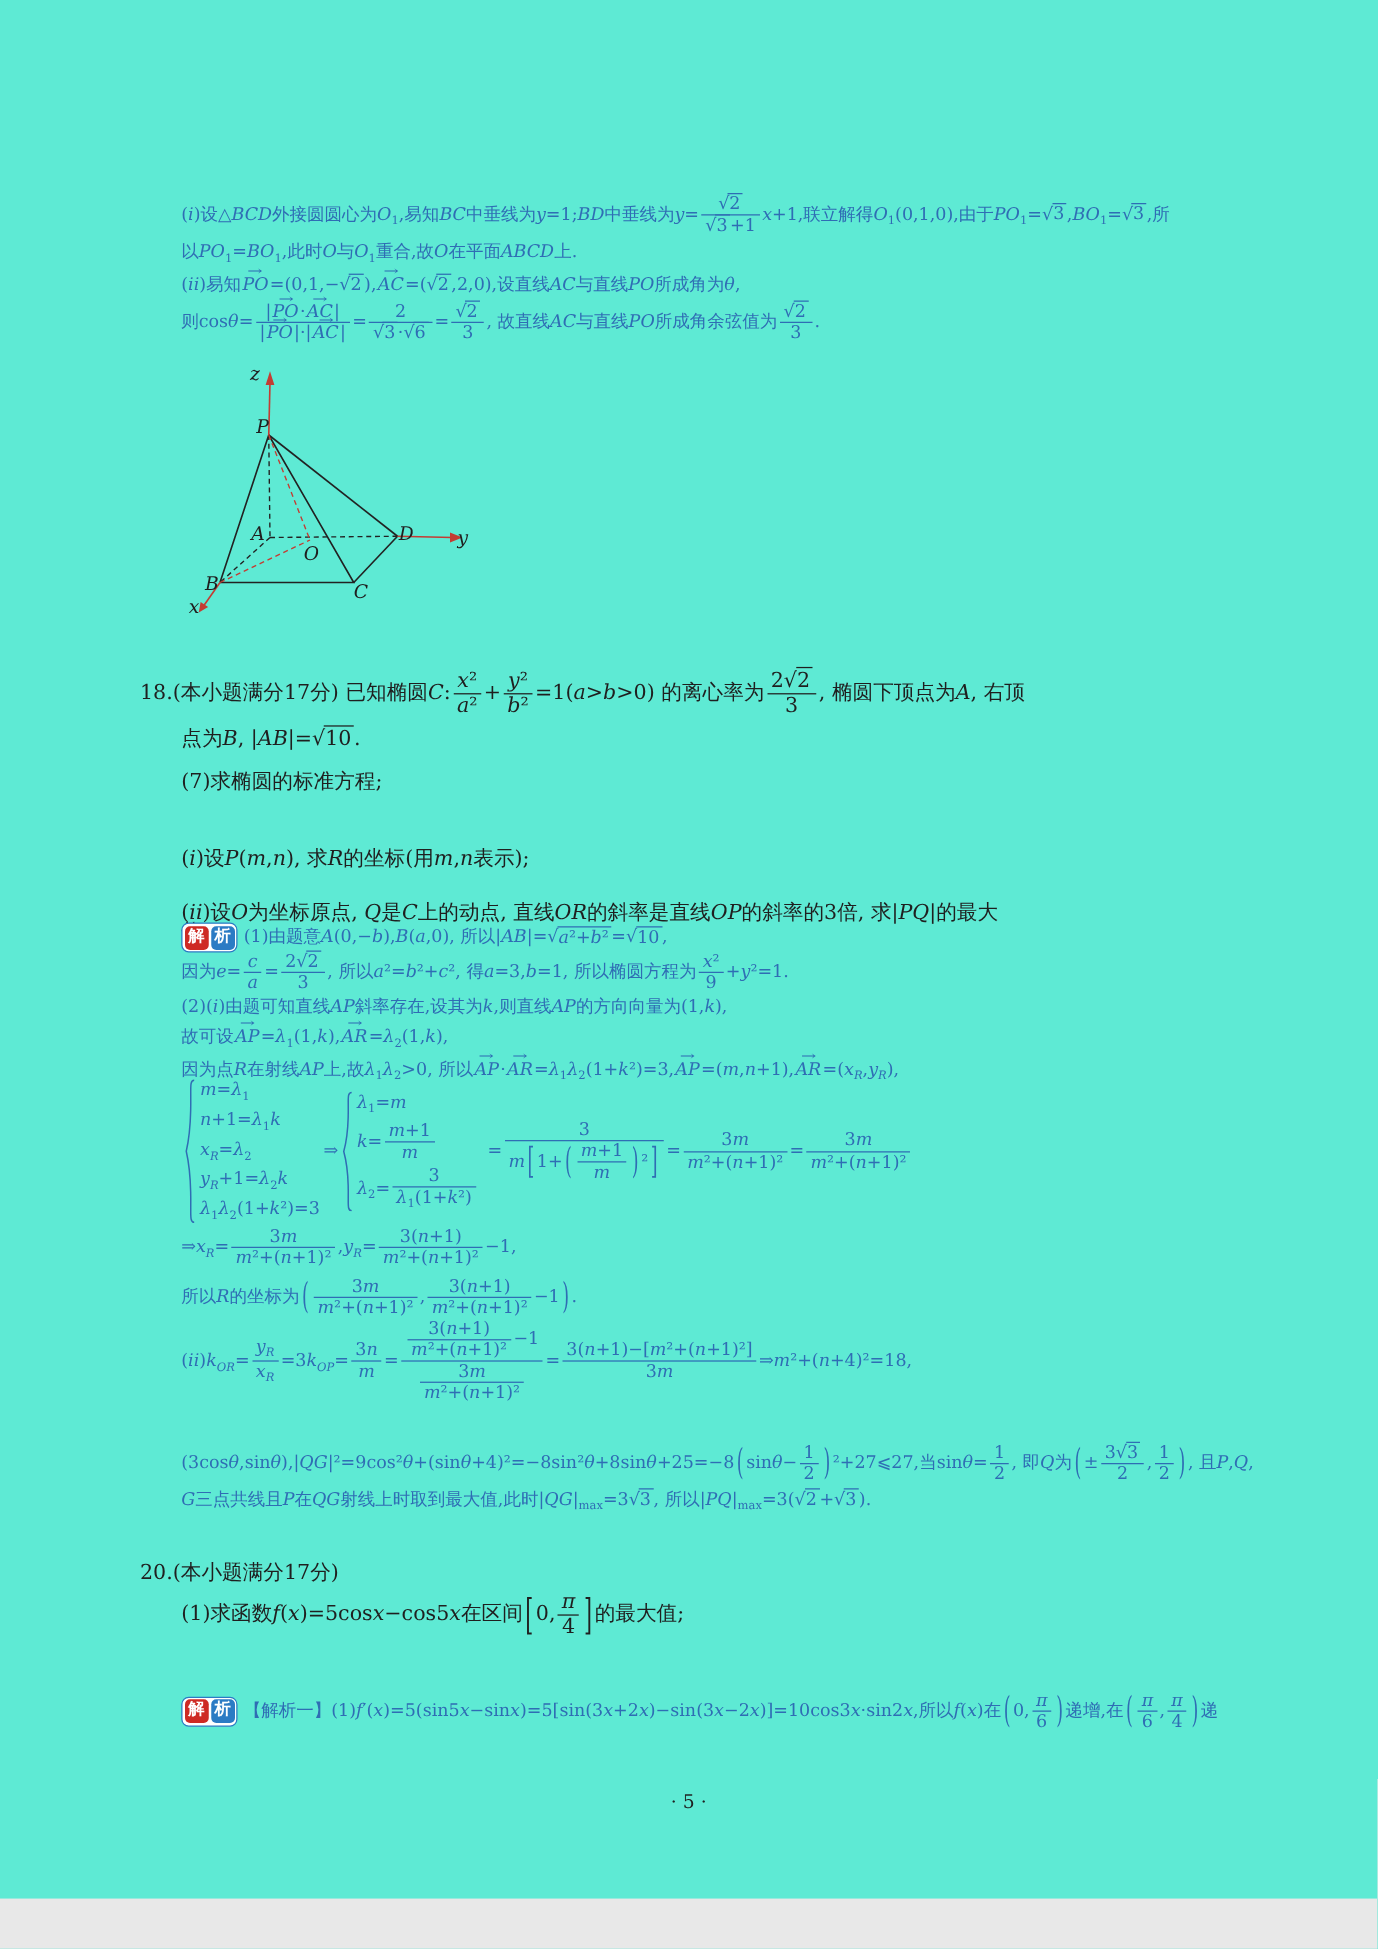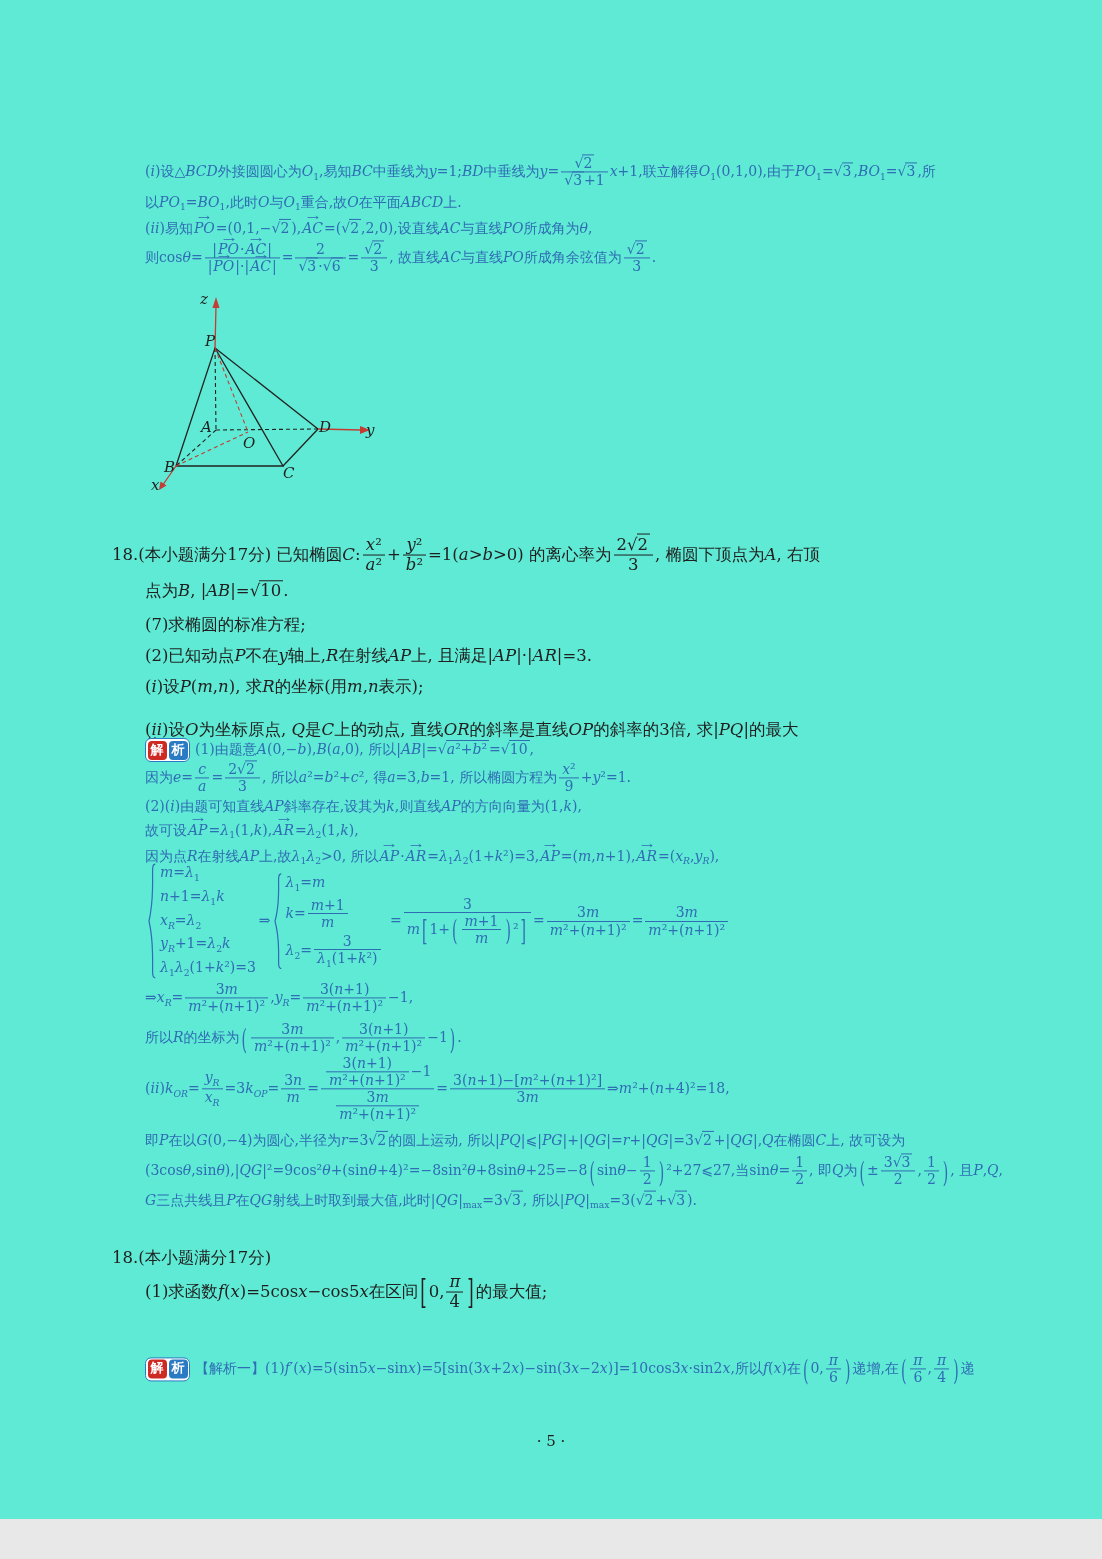--- a/index.html
+++ b/index.html
@@ -98,21 +98,20 @@
         <span class="fig-label" style="left: 16px; top: 166px;">B</span>
         <span class="fig-label" style="left: 3px; top: 184px;">x</span>
         <span class="fig-label" style="left: 135px; top: 172px;">C</span>
       </div>
   </div>
 
   <section class="blk dark fs-prob" style="left:112px; top:506px; width:920px; height:230px;">
     <div class="ln" style="top:25px">18.(本小题满分17分) 已知椭圆<i>C</i>:<span class="frac"><span class="num"><i>x</i>²</span><span class="den"><i>a</i>²</span></span>+<span class="frac"><span class="num"><i>y</i>²</span><span class="den"><i>b</i>²</span></span>=1(<i>a</i>&gt;<i>b</i>&gt;0) 的离心率为<span class="frac"><span class="num">2<span class="sqrt"><span class="rsign">√</span><span class="rbar">2</span></span></span><span class="den">3</span></span>, 椭圆下顶点为<i>A</i>, 右顶</div>
     <div class="ln" style="top:61px;  left:33px">点为<i>B</i>, |<i>AB</i>|=<span class="sqrt"><span class="rsign">√</span><span class="rbar">10</span></span>.</div>
     <div class="ln" style="top:95px;  left:33px">(7)求椭圆的标准方程;</div>
-    <div class="ln" style="top:126px; left:33px">(2)已知动点<i>P</i>不在<i>y</i>轴上,<i>R</i>在射线<i>AP</i>上, 且满足|<i>AP</i>|·|<i>AR</i>|=3.</div>
     <div class="ln" style="top:157px; left:33px">(<i>i</i>)设<i>P</i>(<i>m</i>,<i>n</i>), 求<i>R</i>的坐标(用<i>m</i>,<i>n</i>表示);</div>
     <div class="ln" style="top:200px; left:33px">(<i>ii</i>)设<i>O</i>为坐标原点, <i>Q</i>是<i>C</i>上的动点, 直线<i>OR</i>的斜率是直线<i>OP</i>的斜率的3倍, 求|<i>PQ</i>|的最大</div>
     <div class="ln" style="top:215px; left:33px">值.</div>
   </section>
 
   <section class="blk blue fs-sol" style="left:145px; top:736px; width:930px; height:490px;">
     <div class="ln" style="top:14px">
       <span class="badge">
           <span class="bj">解</span>
           <span class="bx">析</span>
@@ -139,27 +138,26 @@
           </svg>
           <span class="crows">
             <span class="crow"><i>λ</i><sub>1</sub>=<i>m</i></span>
             <span class="crow"><i>k</i>=<span class="frac"><span class="num"><i>m</i>+1</span><span class="den"><i>m</i></span></span></span>
             <span class="crow"><i>λ</i><sub>2</sub>=<span class="frac"><span class="num">3</span><span class="den"><i>λ</i><sub>1</sub>(1+<i>k</i>²)</span></span></span>
           </span>
         </span> =<span class="frac"><span class="num">3</span><span class="den"><i>m</i><span class="bigd">[</span>1+<span class="bigd">(</span><span class="frac"><span class="num"><i>m</i>+1</span><span class="den"><i>m</i></span></span><span class="bigd">)</span>²<span class="bigd">]</span></span></span>=<span class="frac"><span class="num">3<i>m</i></span><span class="den"><i>m</i>²+(<i>n</i>+1)²</span></span>=<span class="frac"><span class="num">3<i>m</i></span><span class="den"><i>m</i>²+(<i>n</i>+1)²</span></span></div>
     <div class="ln" style="top:262px">⇒<i>x</i><sub><i>R</i></sub>=<span class="frac"><span class="num">3<i>m</i></span><span class="den"><i>m</i>²+(<i>n</i>+1)²</span></span>,<i>y</i><sub><i>R</i></sub>=<span class="frac"><span class="num">3(<i>n</i>+1)</span><span class="den"><i>m</i>²+(<i>n</i>+1)²</span></span>−1,</div>
     <div class="ln" style="top:302px">所以<i>R</i>的坐标为<span class="bigd">(</span><span class="frac"><span class="num">3<i>m</i></span><span class="den"><i>m</i>²+(<i>n</i>+1)²</span></span>,<span class="frac"><span class="num">3(<i>n</i>+1)</span><span class="den"><i>m</i>²+(<i>n</i>+1)²</span></span>−1<span class="bigd">)</span>.</div>
     <div class="ln" style="top:353px">(<i>ii</i>)<i>k</i><sub><i>OR</i></sub>=<span class="frac"><span class="num"><i>y</i><sub><i>R</i></sub></span><span class="den"><i>x</i><sub><i>R</i></sub></span></span>=3<i>k</i><sub><i>OP</i></sub>=<span class="frac"><span class="num">3<i>n</i></span><span class="den"><i>m</i></span></span>=<span class="frac"><span class="num"><span class="frac"><span class="num">3(<i>n</i>+1)</span><span class="den"><i>m</i>²+(<i>n</i>+1)²</span></span>−1</span><span class="den"><span class="frac"><span class="num">3<i>m</i></span><span class="den"><i>m</i>²+(<i>n</i>+1)²</span></span></span></span>=<span class="frac"><span class="num">3(<i>n</i>+1)−[<i>m</i>²+(<i>n</i>+1)²]</span><span class="den">3<i>m</i></span></span>⇒<i>m</i>²+(<i>n</i>+4)²=18,</div>
-    <div class="ln" style="top:404px">即<i>P</i>在以<i>G</i>(0,−4)为圆心,半径为<i>r</i>=3<span class="sqrt"><span class="rsign">√</span><span class="rbar">2</span></span>的圆上运动, 所以|<i>PQ</i>|⩽|<i>PG</i>|+|<i>QG</i>|=<i>r</i>+|<i>QG</i>|=3<span class="sqrt"><span class="rsign">√</span><span class="rbar">2</span></span>+|<i>QG</i>|,<i>Q</i>在椭圆<i>C</i>上, 故可设为</div>
     <div class="ln" style="top:435px">(3cos<i>θ</i>,sin<i>θ</i>),|<i>QG</i>|²=9cos²<i>θ</i>+(sin<i>θ</i>+4)²=−8sin²<i>θ</i>+8sin<i>θ</i>+25=−8<span class="bigd">(</span>sin<i>θ</i>−<span class="frac"><span class="num">1</span><span class="den">2</span></span><span class="bigd">)</span>²+27⩽27,当sin<i>θ</i>=<span class="frac"><span class="num">1</span><span class="den">2</span></span>, 即<i>Q</i>为<span class="bigd">(</span>±<span class="frac"><span class="num">3<span class="sqrt"><span class="rsign">√</span><span class="rbar">3</span></span></span><span class="den">2</span></span>,<span class="frac"><span class="num">1</span><span class="den">2</span></span><span class="bigd">)</span>, 且<i>P</i>,<i>Q</i>,</div>
     <div class="ln" style="top:465px"><i>G</i>三点共线且<i>P</i>在<i>QG</i>射线上时取到最大值,此时|<i>QG</i>|<sub>max</sub>=3<span class="sqrt"><span class="rsign">√</span><span class="rbar">3</span></span>, 所以|<i>PQ</i>|<sub>max</sub>=3(<span class="sqrt"><span class="rsign">√</span><span class="rbar">2</span></span>+<span class="sqrt"><span class="rsign">√</span><span class="rbar">3</span></span>).</div>
   </section>
 
   <section class="blk dark fs-prob" style="left:112px; top:1222px; width:920px; height:130px;">
-    <div class="ln" style="top:12px">18.(本小题满分17分)</div>
+    <div class="ln" style="top:12px">20.(本小题满分17分)</div>
     <div class="ln" style="top:46px;  left:33px">(1)求函数<i>f</i>(<i>x</i>)=5cos<i>x</i>−cos5<i>x</i>在区间<span class="bigd">[</span>0,<span class="frac"><span class="num"><i>π</i></span><span class="den">4</span></span><span class="bigd">]</span>的最大值;</div>
   </section>
 
   <section class="blk blue fs-sol" style="left:145px; top:1346px; width:930px; height:50px;">
     <div class="ln" style="top:23px">
       <span class="badge">
           <span class="bj">解</span>
           <span class="bx">析</span>
         </span><span>【解析一】(1)<i>f</i>′(<i>x</i>)=5(sin5<i>x</i>−sin<i>x</i>)=5[sin(3<i>x</i>+2<i>x</i>)−sin(3<i>x</i>−2<i>x</i>)]=10cos3<i>x</i>·sin2<i>x</i>,所以<i>f</i>(<i>x</i>)在<span class="bigd">(</span>0,<span class="frac"><span class="num"><i>π</i></span><span class="den">6</span></span><span class="bigd">)</span>递增,在<span class="bigd">(</span><span class="frac"><span class="num"><i>π</i></span><span class="den">6</span></span>,<span class="frac"><span class="num"><i>π</i></span><span class="den">4</span></span><span class="bigd">)</span>递</span>
     </div>

